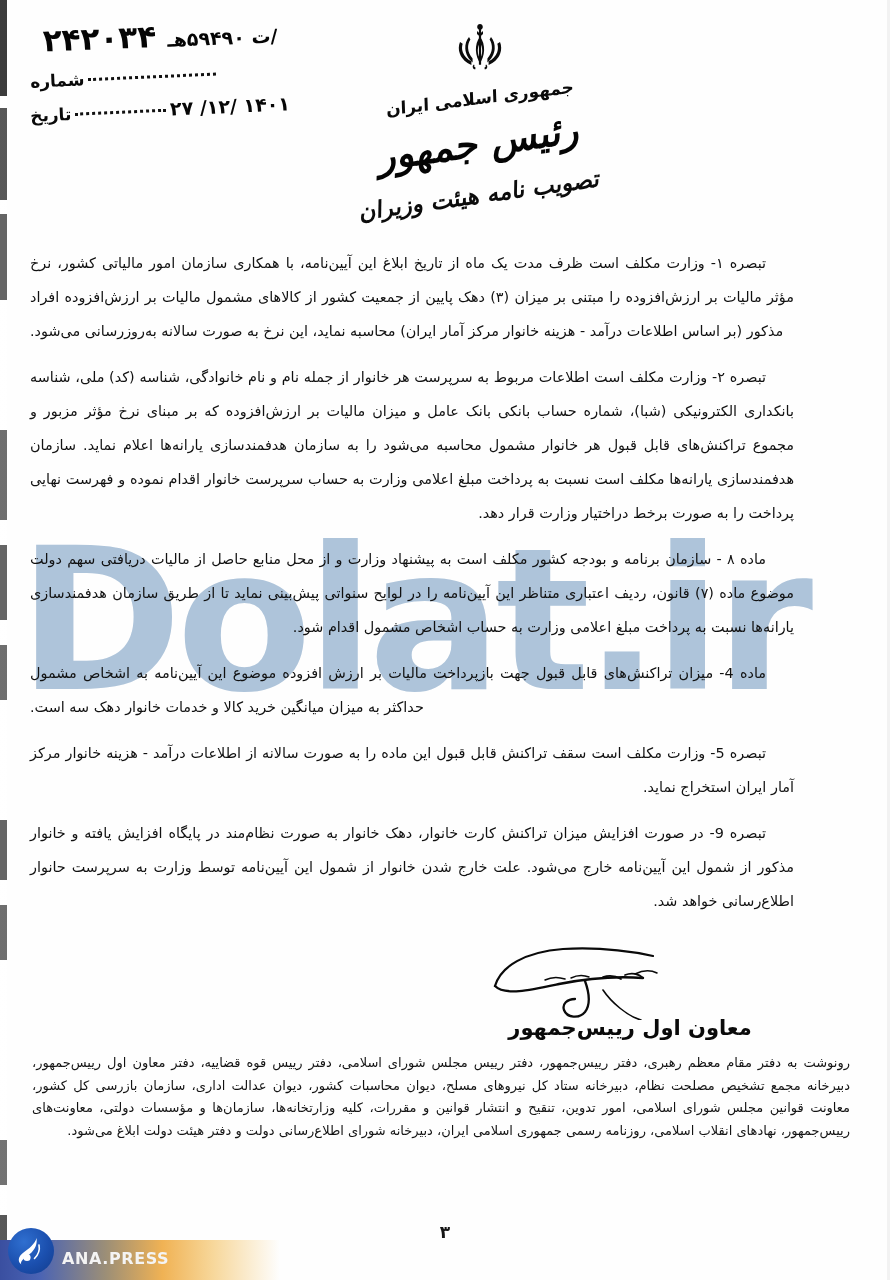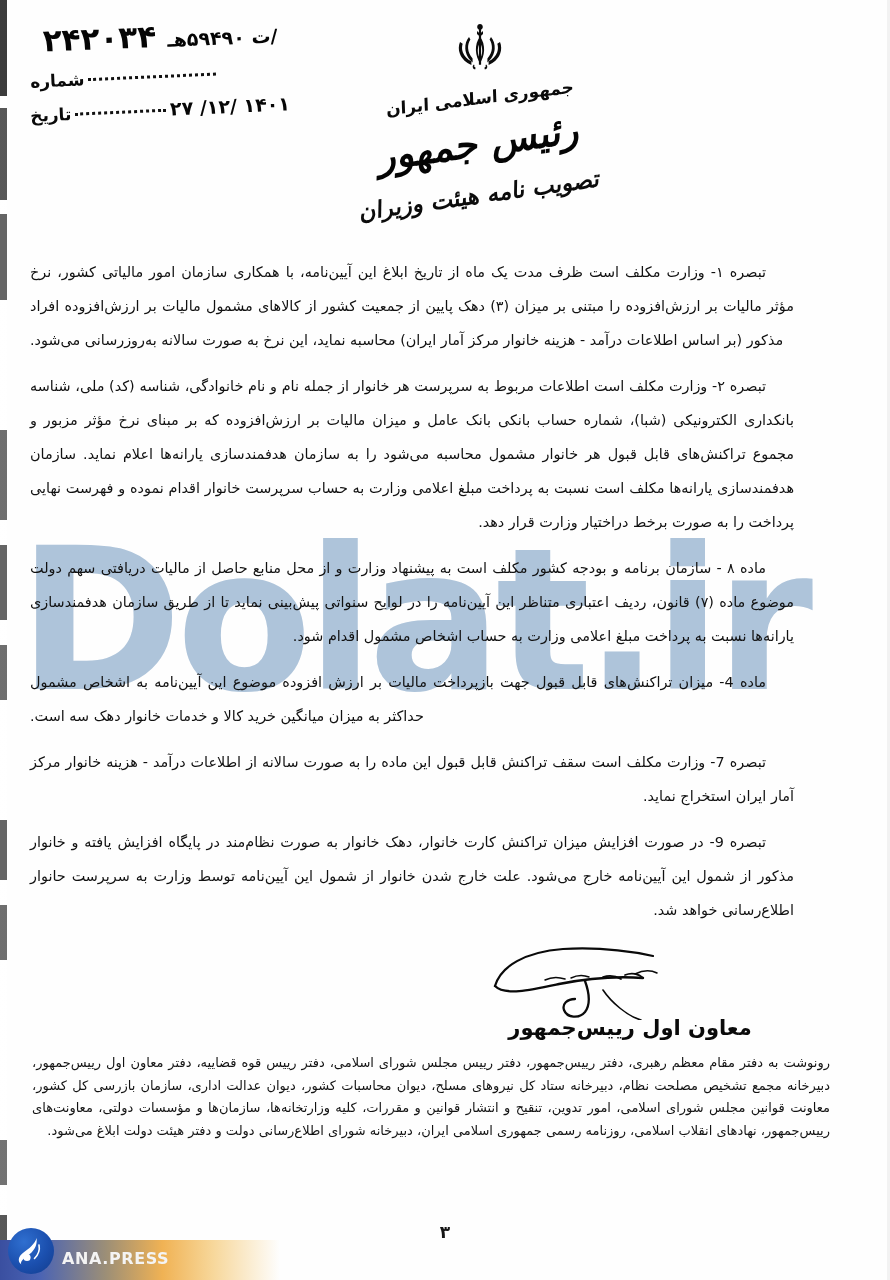--- a/index.html
+++ b/index.html
@@ -185,21 +185,21 @@
     color: #0c0c0c;
     transform: rotate(-8deg) skewX(-9deg);
     letter-spacing: -1px;
     font-family: "DejaVu Serif", serif;
   }
 
   
   .body-text {
     position: absolute;
     left: 0;
-    top: 255px;
+    top: 246px;
     width: 836px;
     padding: 0 42px 0 30px;
     direction: rtl;
     z-index: 2;
   }
 
   .para {
     font-family: "DejaVu Sans", "Liberation Sans", sans-serif;
     font-size: 14.4px;
     line-height: 34px;
@@ -235,21 +235,21 @@
     direction: rtl;
     font-family: "DejaVu Sans", sans-serif;
   }
 
   
   .distribution {
     position: absolute;
     left: 0;
     top: 1052px;
     width: 890px;
-    padding: 0 60px 0 32px;
+    padding: 0 40px 0 32px;
     direction: rtl;
     z-index: 2;
   }
   .dist-text {
     font-family: "DejaVu Sans", "Liberation Sans", sans-serif;
     font-size: 13px;
     line-height: 22.5px;
     color: #131313;
     text-align: justify;
     text-align-last: right;
@@ -369,21 +369,21 @@
       <div class="brand-office">رئیس جمهور</div>
       <div class="brand-doctype">تصویب نامه هیئت وزیران</div>
     </div>
   </div>
 
   <div class="body-text">
     <p class="para tail-left">تبصره ۱- وزارت مکلف است ظرف مدت یک ماه از تاریخ ابلاغ این آیین‌نامه، با همکاری سازمان امور مالیاتی کشور، نرخ مؤثر مالیات بر ارزش‌افزوده را مبتنی بر میزان (۳) دهک پایین از جمعیت کشور از کالاهای مشمول مالیات بر ارزش‌افزوده افراد مذکور (بر اساس اطلاعات درآمد - هزینه خانوار مرکز آمار ایران) محاسبه نماید، این نرخ به صورت سالانه به‌روزرسانی می‌شود.</p>
     <p class="para tail-right">تبصره ۲- وزارت مکلف است اطلاعات مربوط به سرپرست هر خانوار از جمله نام و نام خانوادگی، شناسه (کد) ملی، شناسه بانکداری الکترونیکی (شبا)، شماره حساب بانکی بانک عامل و میزان مالیات بر ارزش‌افزوده که بر مبنای نرخ مؤثر مزبور و مجموع تراکنش‌های قابل قبول هر خانوار مشمول محاسبه می‌شود را به سازمان هدفمندسازی یارانه‌ها اعلام نماید. سازمان هدفمندسازی یارانه‌ها مکلف است نسبت به پرداخت مبلغ اعلامی وزارت به حساب سرپرست خانوار اقدام نموده و فهرست نهایی پرداخت را به صورت برخط دراختیار وزارت قرار دهد.</p>
     <p class="para tail-right">ماده ۸ - سازمان برنامه و بودجه کشور مکلف است به پیشنهاد وزارت و از محل منابع حاصل از مالیات دریافتی سهم دولت موضوع ماده (۷) قانون، ردیف اعتباری متناظر این آیین‌نامه را در لوایح سنواتی پیش‌بینی نماید تا از طریق سازمان هدفمندسازی یارانه‌ها نسبت به پرداخت مبلغ اعلامی وزارت به حساب اشخاص مشمول اقدام شود.</p>
     <p class="para tail-left">ماده 4- میزان تراکنش‌های قابل قبول جهت بازپرداخت مالیات بر ارزش افزوده موضوع این آیین‌نامه به اشخاص مشمول حداکثر به میزان میانگین خرید کالا و خدمات خانوار دهک سه است.</p>
-    <p class="para tail-right">تبصره 7- وزارت مکلف است سقف تراکنش قابل قبول این ماده را به صورت سالانه از اطلاعات درآمد - هزینه خانوار مرکز آمار ایران استخراج نماید.</p>
+    <p class="para tail-right">تبصره 5- وزارت مکلف است سقف تراکنش قابل قبول این ماده را به صورت سالانه از اطلاعات درآمد - هزینه خانوار مرکز آمار ایران استخراج نماید.</p>
     <p class="para tail-right">تبصره 9- در صورت افزایش میزان تراکنش کارت خانوار، دهک خانوار به صورت نظام‌مند در پایگاه افزایش یافته و خانوار مذکور از شمول این آیین‌نامه خارج می‌شود. علت خارج شدن خانوار از شمول این آیین‌نامه توسط وزارت به سرپرست حانوار اطلاع‌رسانی خواهد شد.</p>
   </div>
 
   <div class="signature-block">
     <div class="signature-mark">
       <svg viewBox="0 0 290 76" xmlns="http://www.w3.org/2000/svg" aria-hidden="true">
         <g fill="none" stroke="#0a0a0a" stroke-linecap="round" stroke-linejoin="round">
           <path d="M10 42 C16 22 40 8 78 5 C112 3 140 6 168 12" stroke-width="2.2"></path>
           <path d="M10 42 C20 52 46 46 74 40 C104 34 132 32 158 34" stroke-width="2.4"></path>
           <path d="M100 37 C104 48 106 60 100 68 C94 75 82 74 79 66 C77 60 82 55 90 55" stroke-width="2.3"></path>

